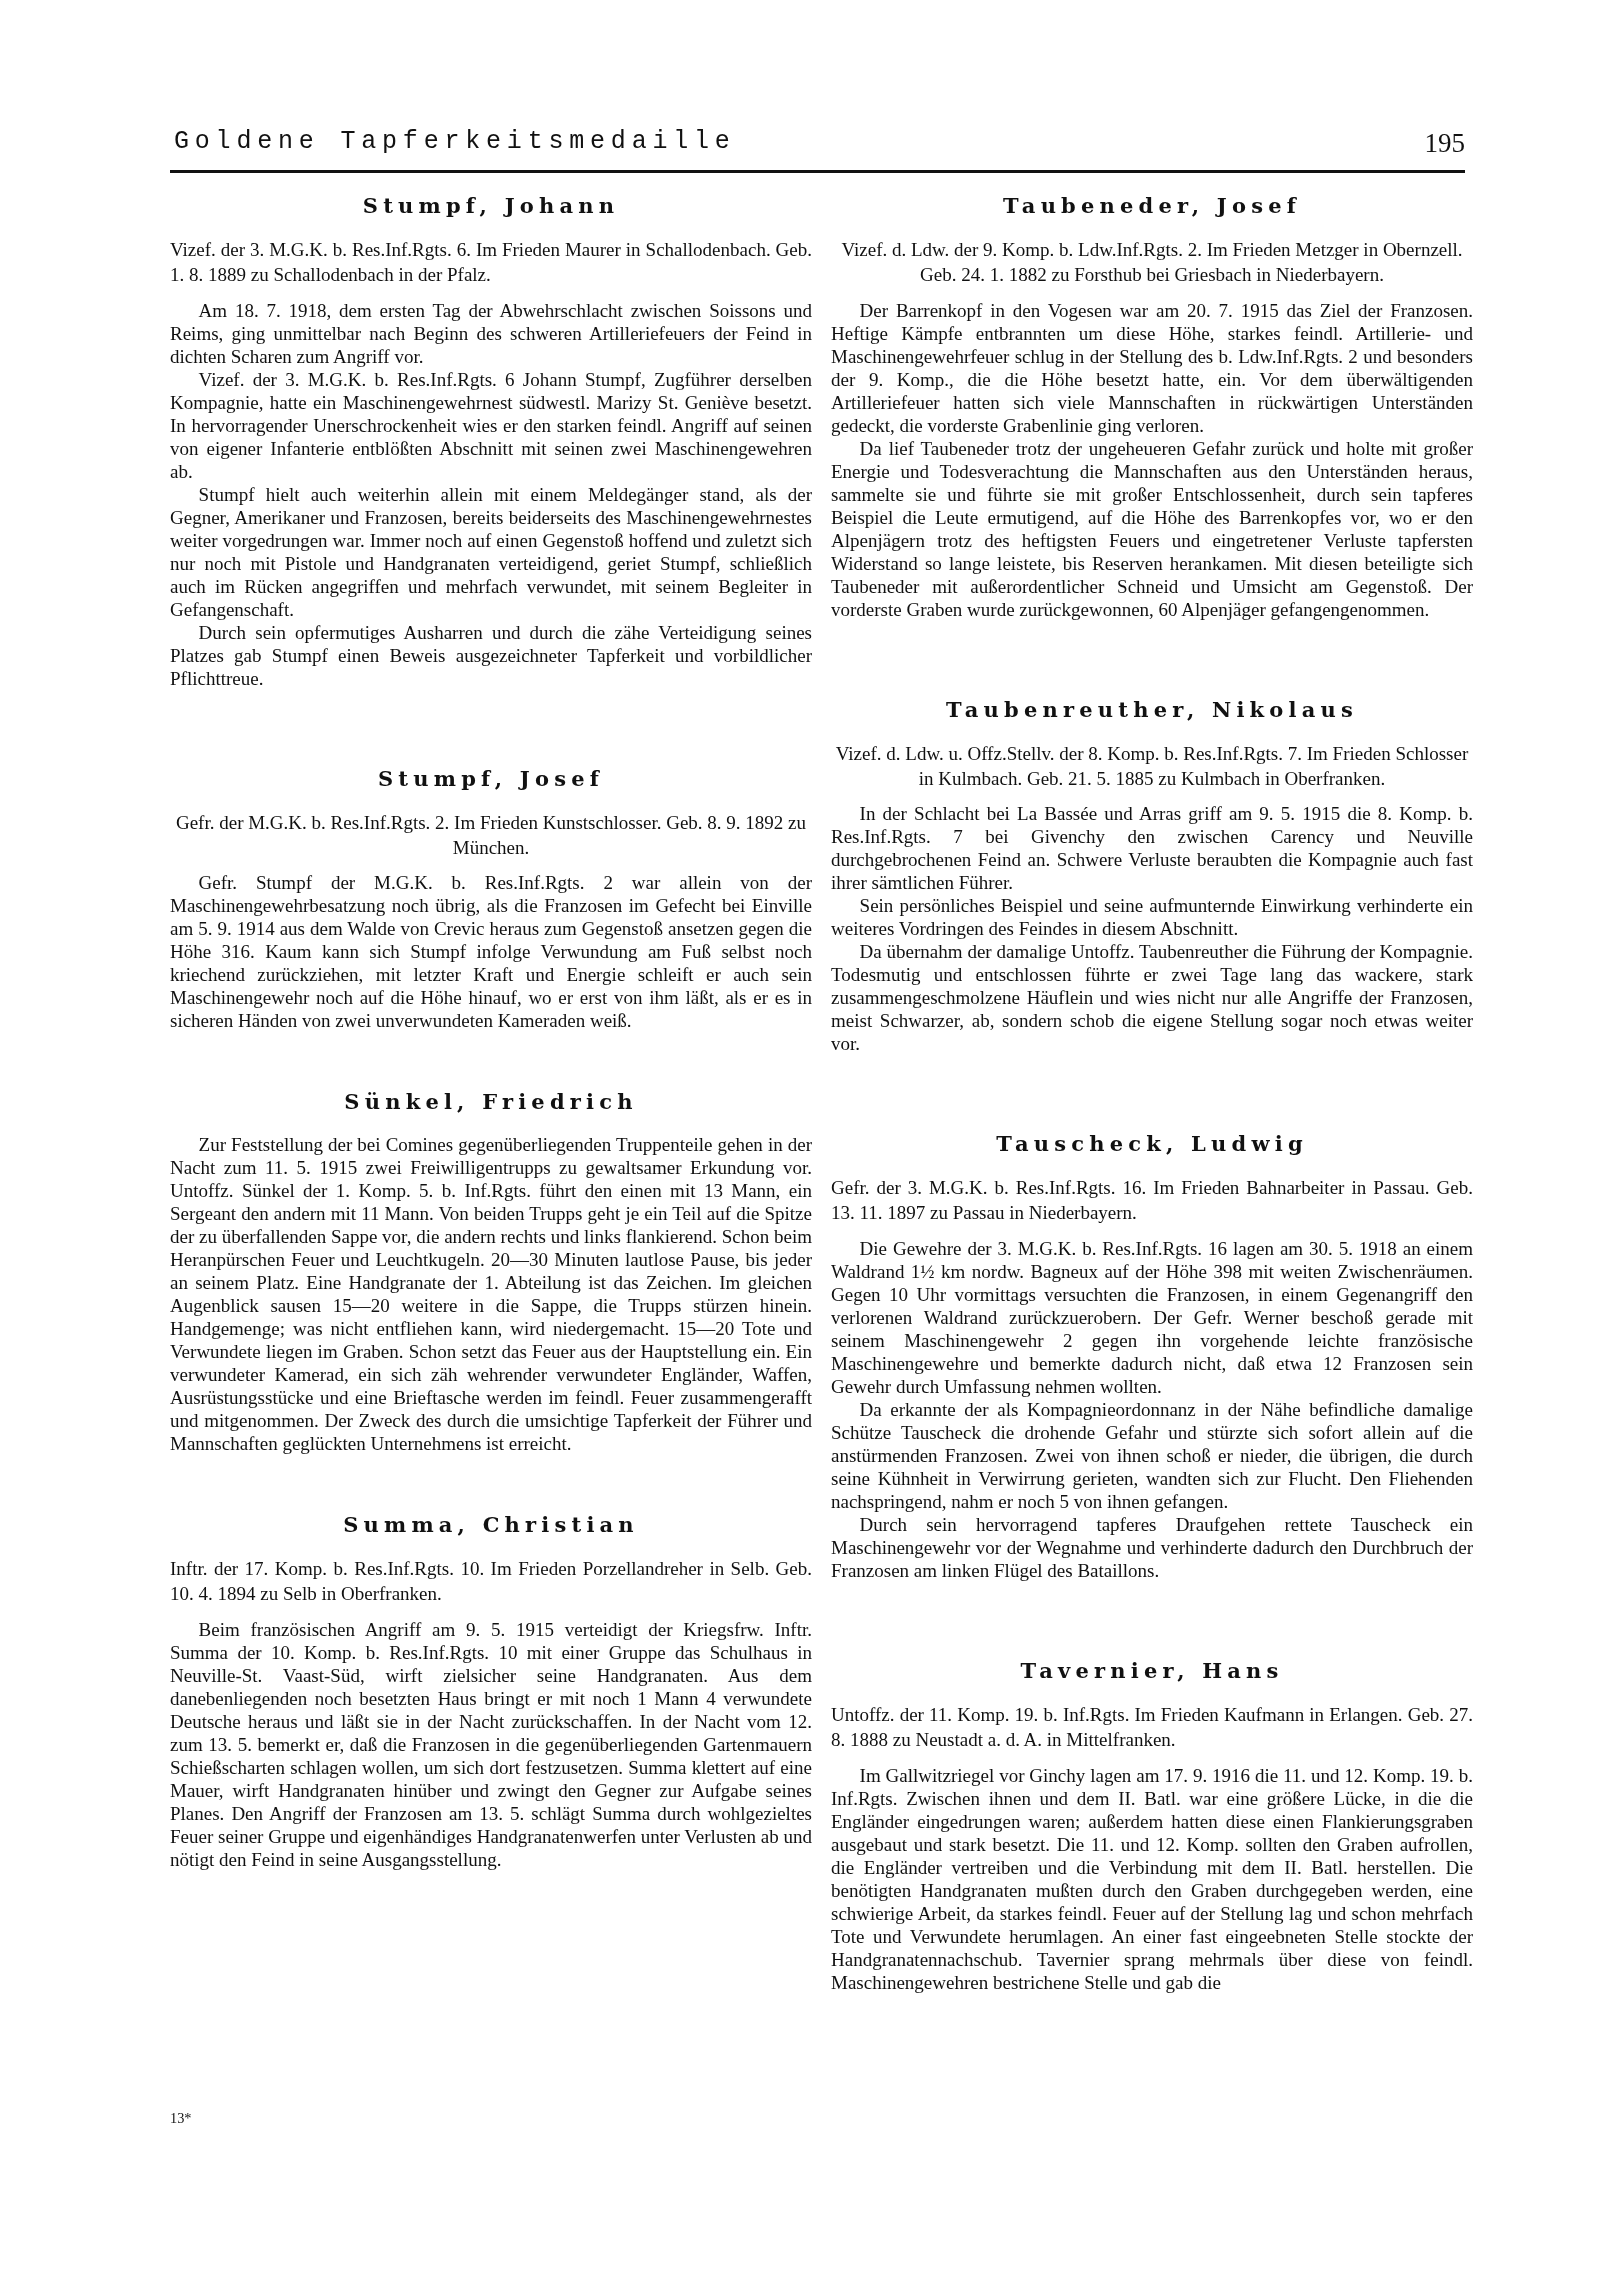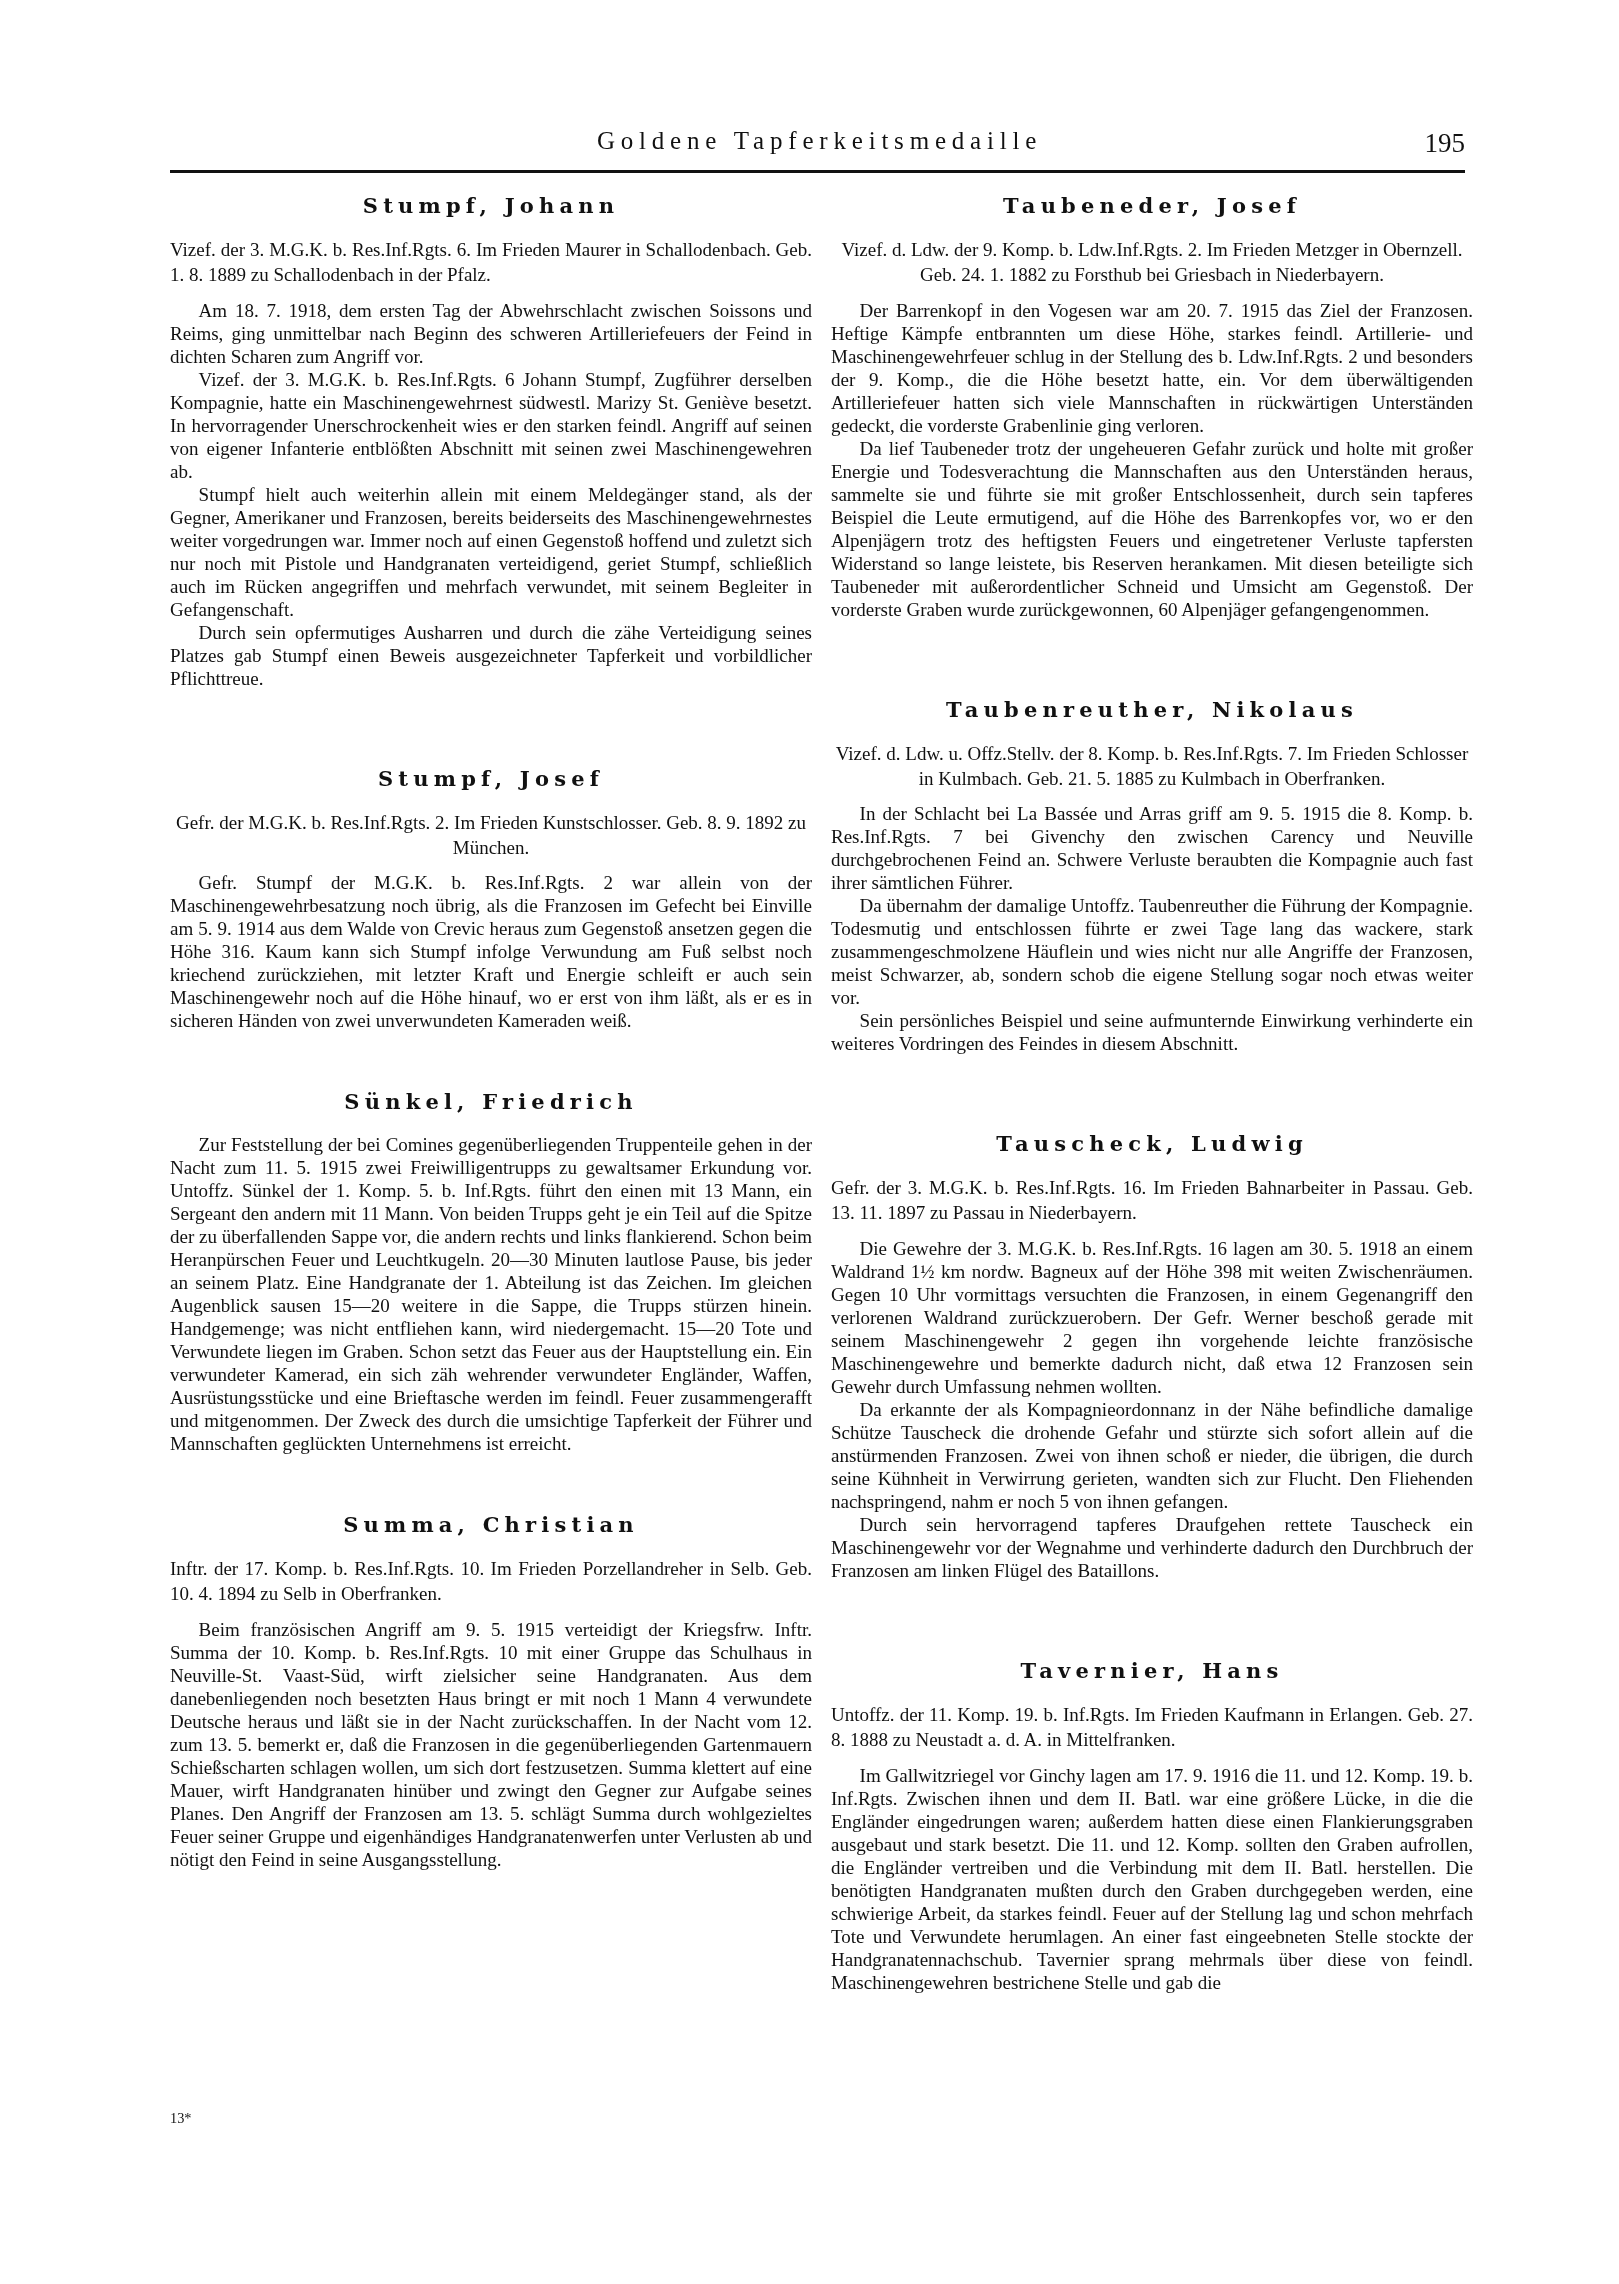--- a/index.html
+++ b/index.html
@@ -5,22 +5,22 @@
   html, body { margin: 0; padding: 0; background: #ffffff; }
   body {
     width: 1620px; height: 2284px; position: relative; overflow: hidden;
     font-family: "DejaVu Serif", "Liberation Serif", serif;
     color: #111111;
   }
   .running-head {
     position: absolute; left: 170px; top: 127px; width: 1295px; height: 39px;
   }
   .running-title {
-    position: absolute; left: 4px; right: 0; top: 0; text-align: center;
-    font-size: 25px; letter-spacing: 5.8px; font-family: Liberation Serif, serif;
+    position: absolute; left: 4px; right: 0; top: 0; text-align: left;
+    font-size: 25px; letter-spacing: 5.8px; font-family: Liberation Mono, monospace;
   }
   .page-number {
     position: absolute; right: 0; top: 1.3px; font-size: 27px;
     font-family: "Liberation Serif", serif;
   }
   .head-rule {
     position: absolute; left: 170px; top: 170px; width: 1295px; height: 2.6px; background: #111;
   }
   .column {
     position: absolute; top: 188px; width: 642px;
@@ -97,22 +97,22 @@
     <p class="entry-meta centered">Vizef. d. Ldw. der 9. Komp. b. Ldw.Inf.Rgts. 2. Im Frieden Metzger in Obernzell. Geb. 24. 1. 1882 zu Forsthub bei Griesbach in Niederbayern.</p>
     <p class="entry-para">Der Barrenkopf in den Vogesen war am 20. 7. 1915 das Ziel der Franzosen. Heftige Kämpfe entbrannten um diese Höhe, starkes feindl. Artillerie- und Maschinengewehrfeuer schlug in der Stellung des b. Ldw.Inf.Rgts. 2 und besonders der 9. Komp., die die Höhe besetzt hatte, ein. Vor dem überwältigenden Artilleriefeuer hatten sich viele Mannschaften in rückwärtigen Unterständen gedeckt, die vorderste Grabenlinie ging verloren.</p>
     <p class="entry-para">Da lief Taubeneder trotz der ungeheueren Gefahr zurück und holte mit großer Energie und Todesverachtung die Mannschaften aus den Unterständen heraus, sammelte sie und führte sie mit großer Entschlossenheit, durch sein tapferes Beispiel die Leute ermutigend, auf die Höhe des Barrenkopfes vor, wo er den Alpenjägern trotz des heftigsten Feuers und eingetretener Verluste tapfersten Widerstand so lange leistete, bis Reserven herankamen. Mit diesen beteiligte sich Taubeneder mit außerordentlicher Schneid und Umsicht am Gegenstoß. Der vorderste Graben wurde zurückgewonnen, 60 Alpenjäger gefangengenommen.</p>
   </div>
   <div class="gap-l"></div>
 
   <div class="entry">
     <div class="entry-name">Taubenreuther, Nikolaus</div>
     <p class="entry-meta centered">Vizef. d. Ldw. u. Offz.Stellv. der 8. Komp. b. Res.Inf.Rgts. 7. Im Frieden Schlosser in Kulmbach. Geb. 21. 5. 1885 zu Kulmbach in Oberfranken.</p>
     <p class="entry-para">In der Schlacht bei La Bassée und Arras griff am 9. 5. 1915 die 8. Komp. b. Res.Inf.Rgts. 7 bei Givenchy den zwischen Carency und Neuville durchgebrochenen Feind an. Schwere Verluste beraubten die Kompagnie auch fast ihrer sämtlichen Führer.</p>
+    <p class="entry-para">Sein persönliches Beispiel und seine aufmunternde Einwirkung verhinderte ein weiteres Vordringen des Feindes in diesem Abschnitt.</p>
     <p class="entry-para">Da übernahm der damalige Untoffz. Taubenreuther die Führung der Kompagnie. Todesmutig und entschlossen führte er zwei Tage lang das wackere, stark zusammengeschmolzene Häuflein und wies nicht nur alle Angriffe der Franzosen, meist Schwarzer, ab, sondern schob die eigene Stellung sogar noch etwas weiter vor.</p>
-    <p class="entry-para">Sein persönliches Beispiel und seine aufmunternde Einwirkung verhinderte ein weiteres Vordringen des Feindes in diesem Abschnitt.</p>
   </div>
   <div class="gap-l"></div>
 
   <div class="entry">
     <div class="entry-name">Tauscheck, Ludwig</div>
     <p class="entry-meta">Gefr. der 3. M.G.K. b. Res.Inf.Rgts. 16. Im Frieden Bahnarbeiter in Passau. Geb. 13. 11. 1897 zu Passau in Niederbayern.</p>
     <p class="entry-para">Die Gewehre der 3. M.G.K. b. Res.Inf.Rgts. 16 lagen am 30. 5. 1918 an einem Waldrand 1½ km nordw. Bagneux auf der Höhe 398 mit weiten Zwischenräumen. Gegen 10 Uhr vormittags versuchten die Franzosen, in einem Gegenangriff den verlorenen Waldrand zurückzuerobern. Der Gefr. Werner beschoß gerade mit seinem Maschinengewehr 2 gegen ihn vorgehende leichte französische Maschinengewehre und bemerkte dadurch nicht, daß etwa 12 Franzosen sein Gewehr durch Umfassung nehmen wollten.</p>
     <p class="entry-para">Da erkannte der als Kompagnieordonnanz in der Nähe befindliche damalige Schütze Tauscheck die drohende Gefahr und stürzte sich sofort allein auf die anstürmenden Franzosen. Zwei von ihnen schoß er nieder, die übrigen, die durch seine Kühnheit in Verwirrung gerieten, wandten sich zur Flucht. Den Fliehenden nachspringend, nahm er noch 5 von ihnen gefangen.</p>
     <p class="entry-para">Durch sein hervorragend tapferes Draufgehen rettete Tauscheck ein Maschinengewehr vor der Wegnahme und verhinderte dadurch den Durchbruch der Franzosen am linken Flügel des Bataillons.</p>
   </div>

